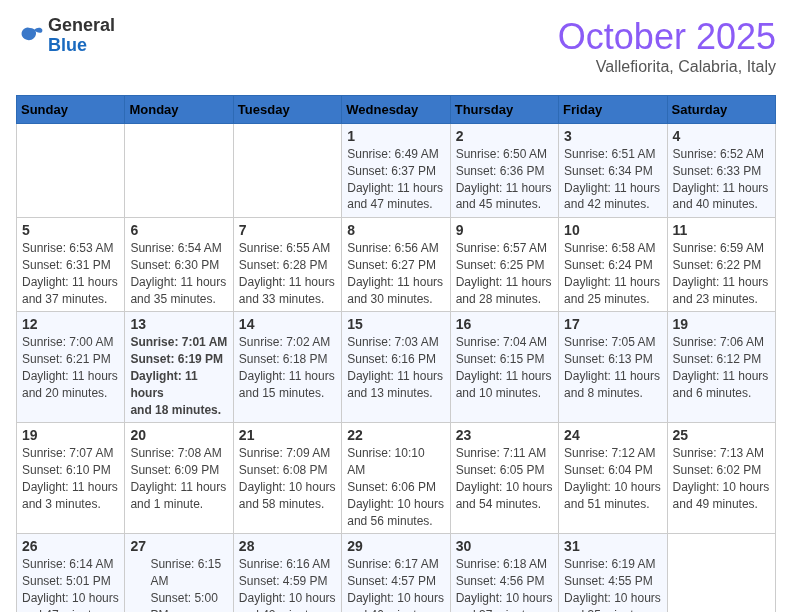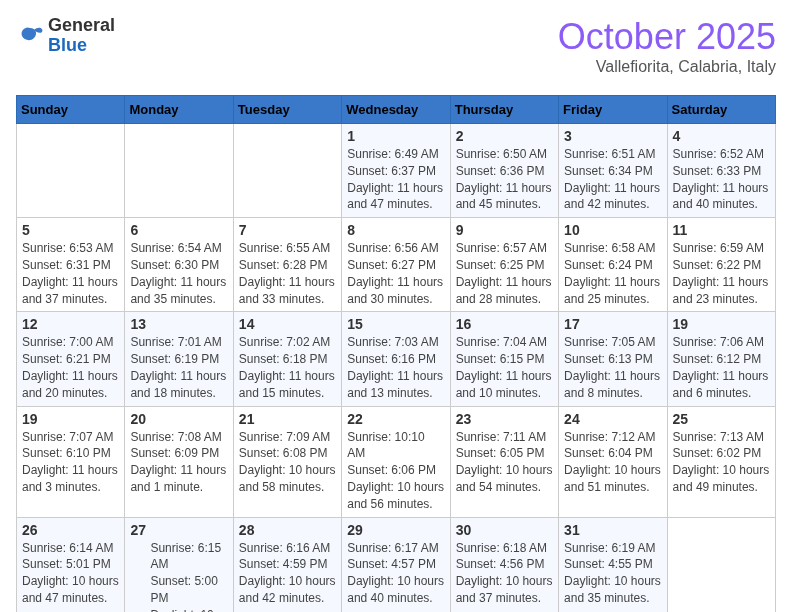--- a/index.html
+++ b/index.html
@@ -209,21 +209,21 @@
       <tr>
         <td>
           <div class="day-number">12</div>
           <div class="day-info" style="white-space: pre-line;">Sunrise: 7:00 AM
 Sunset: 6:21 PM
 Daylight: 11 hours
 and 20 minutes.</div>
         </td>
         <td>
           <div class="day-number">13</div>
-          <div class="day-info" style="white-space: pre-line;">Sunrise: 7:01 AM
+          <div class="day-info" style="white-space: pre-line; font-weight: bold;">Sunrise: 7:01 AM
 Sunset: 6:19 PM
 Daylight: 11 hours
 and 18 minutes.</div>
         </td>
         <td>
           <div class="day-number">14</div>
           <div class="day-info" style="white-space: pre-line;">Sunrise: 7:02 AM
 Sunset: 6:18 PM
 Daylight: 11 hours
 and 15 minutes.</div>

